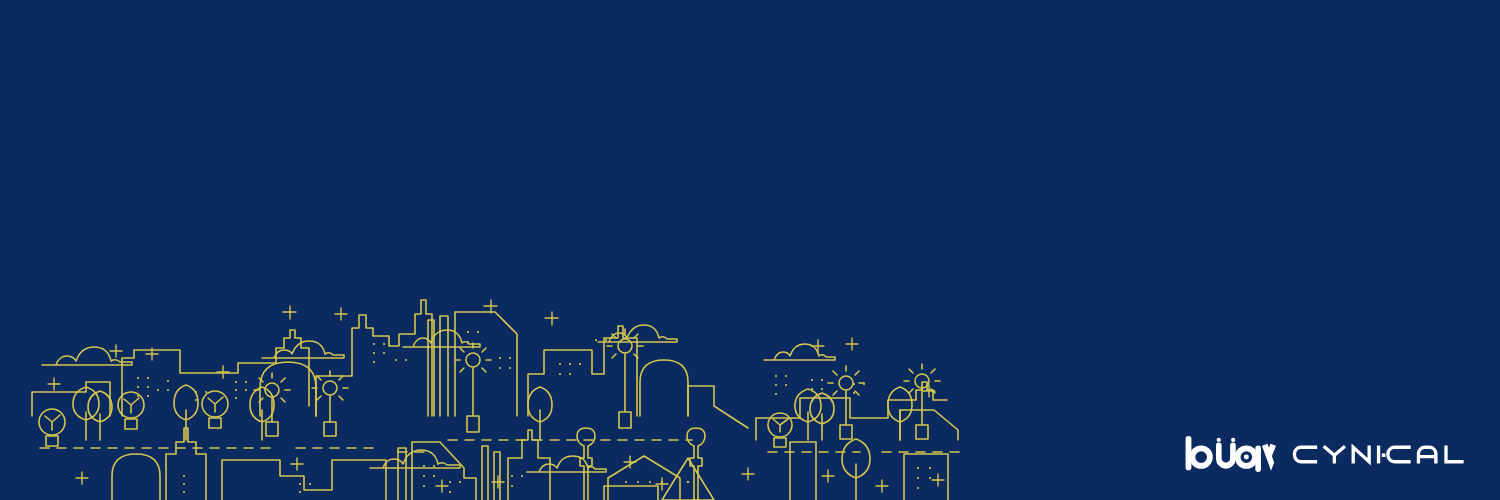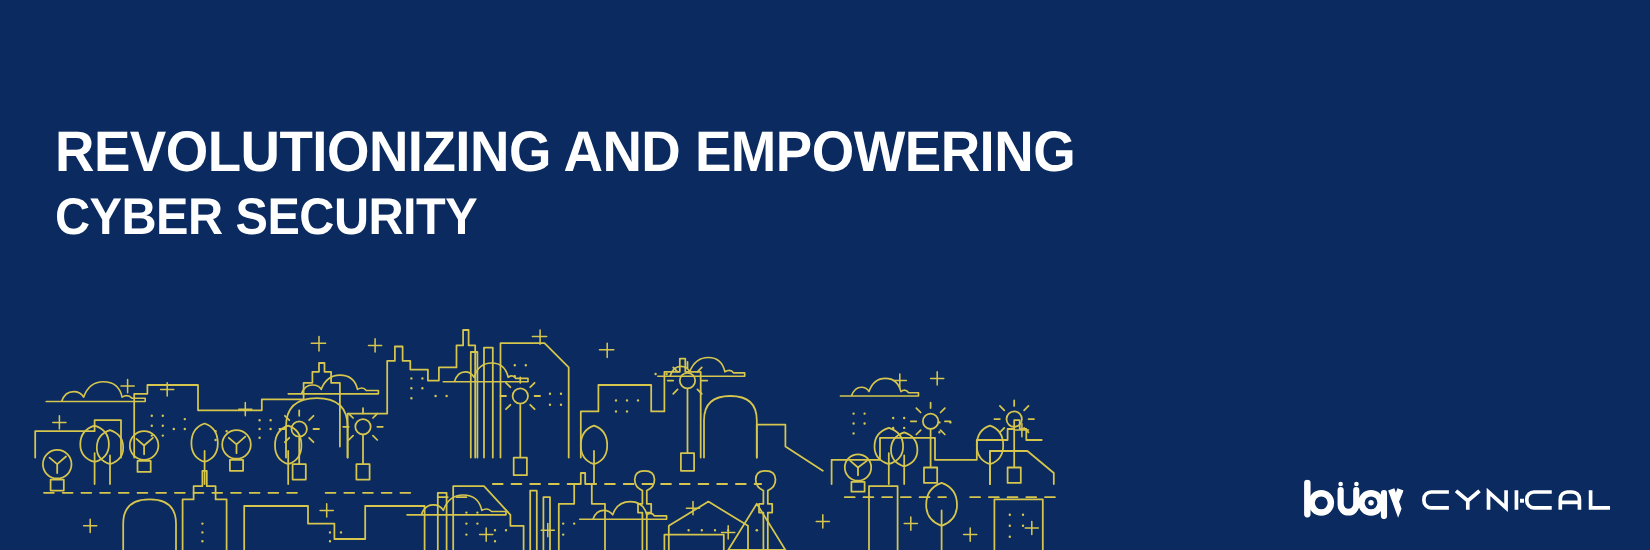--- a/index.html
+++ b/index.html
@@ -306,24 +306,20 @@
       <path d="M512 196 l0 0 M522 196 l0 0 M512 206 l0 0"></path>
       <path d="M626 202 l0 0 M638 202 l0 0 M650 202 l0 0 M662 202 l0 0"></path>
       <path d="M918 188 l0 0 M930 188 l0 0 M918 198 l0 0 M930 198 l0 0 M918 208 l0 0"></path>
     </g>
 
     <g>
       <path d="M604 220 l0 -14 l54 0 l0 14"></path>
     </g>
   </svg>
 
-  <div id="headline">
-    <span class="hl-line hl-line-1">REVOLUTIONIZING AND EMPOWERING</span>
-    <span class="hl-line hl-line-2">CYBER SECURITY</span>
-  </div>
 
   <div id="logos">
 
     <svg id="logo-bugv" viewBox="0 0 118 46" width="92" height="36" aria-label="bugv">
       <g fill="#ffffff">
 
         <rect x="2" y="0" width="7.5" height="44" rx="3.6"></rect>
         <path d="M22 12 a15 15 0 1 0 0 30 a15 15 0 1 0 0 -30 z
                  M22 19.5 a7.5 7.5 0 1 1 0 15 a7.5 7.5 0 1 1 0 -15 z"></path>
 

